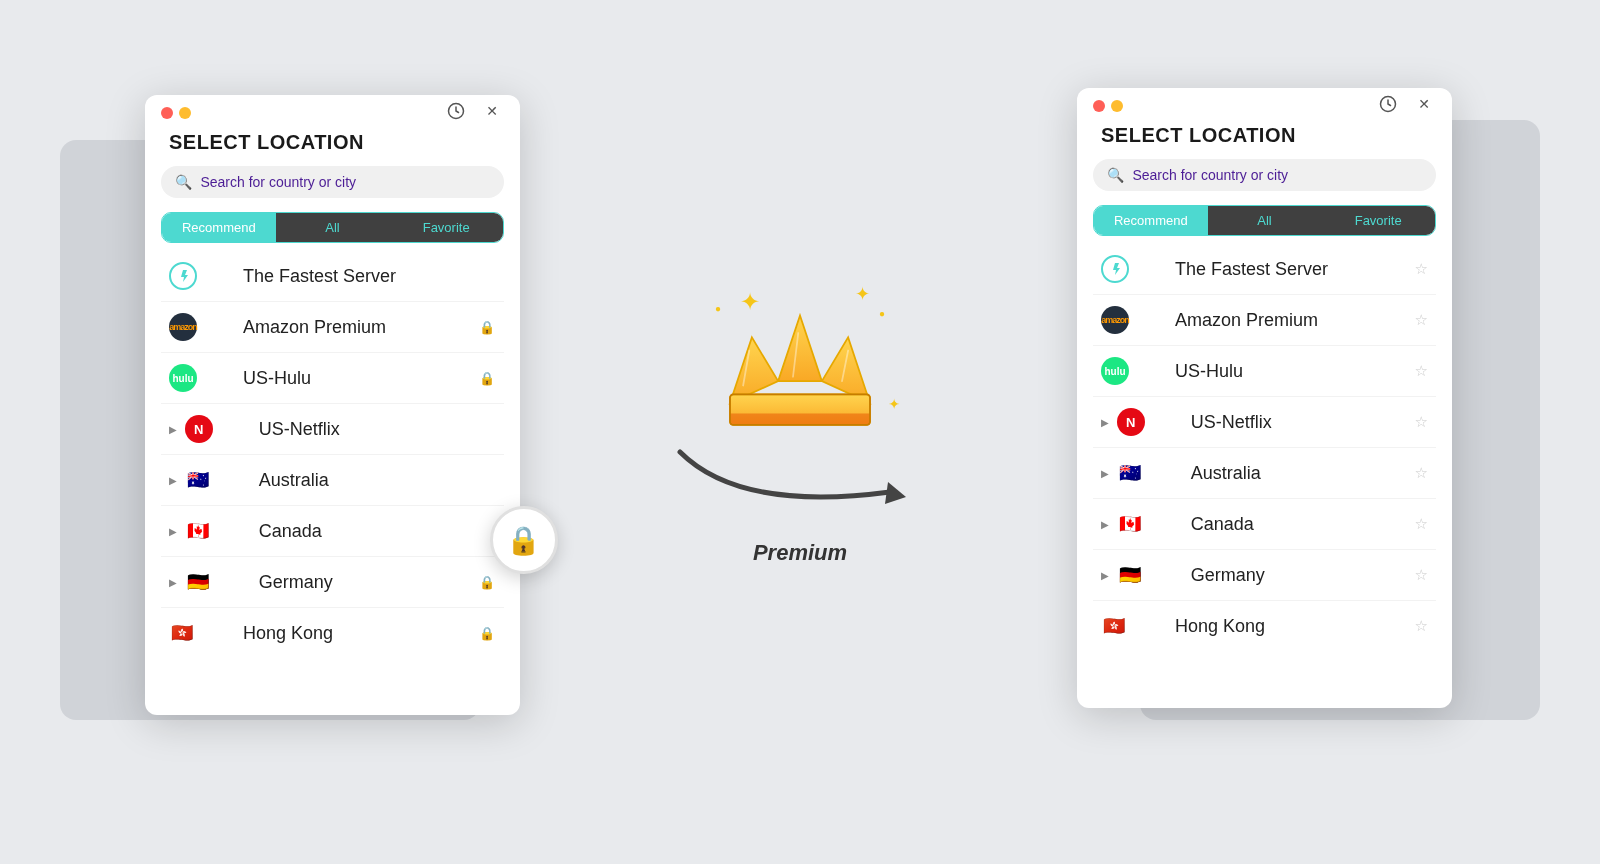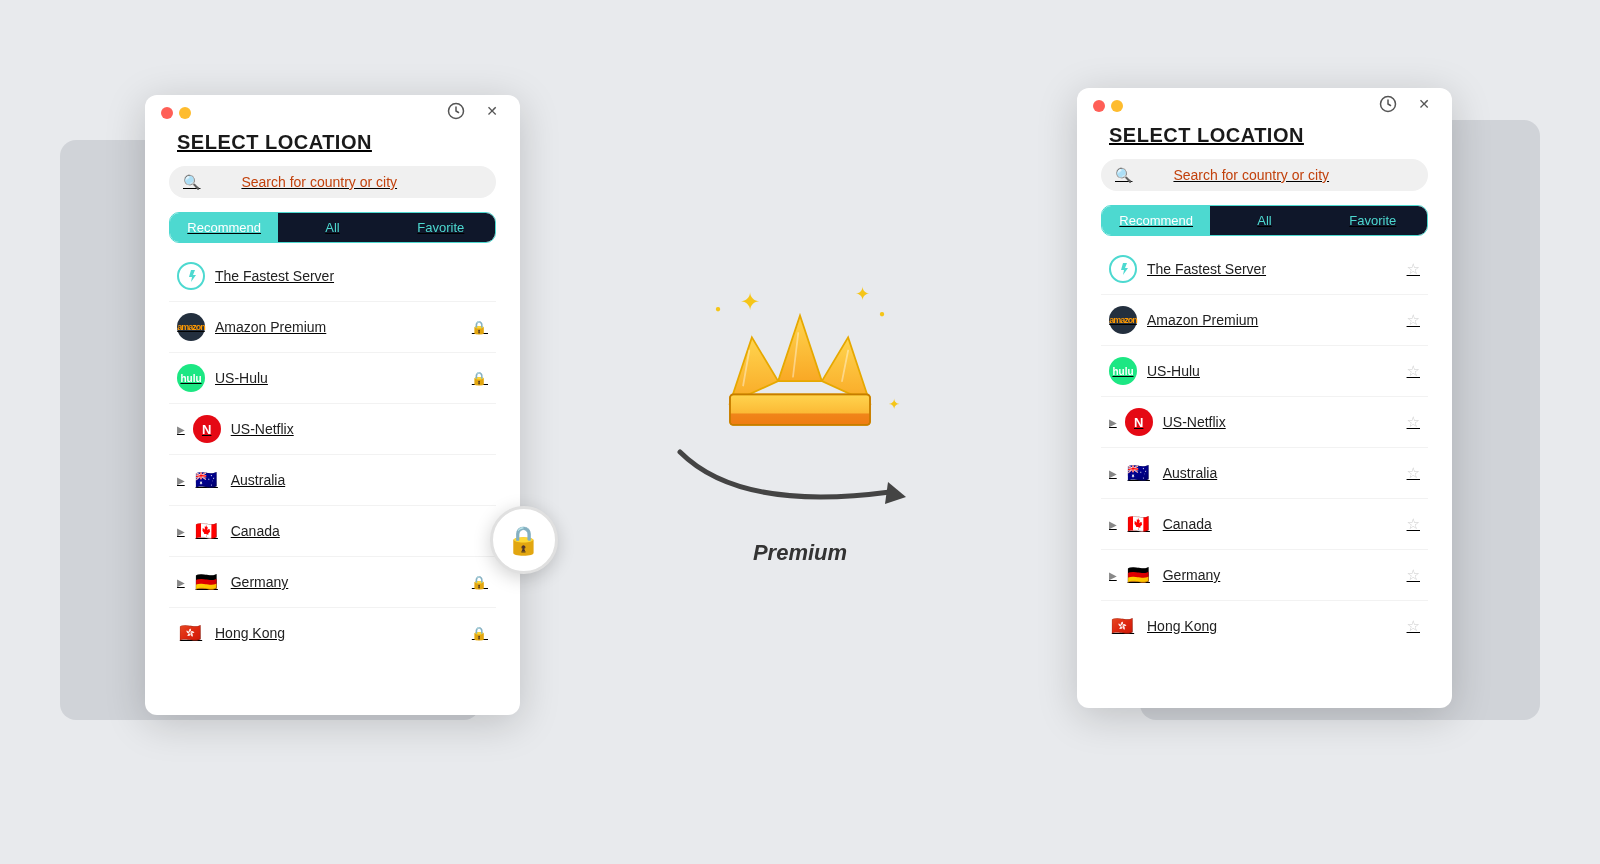--- a/index.html
+++ b/index.html
@@ -102,22 +102,21 @@
       display: flex;
       align-items: center;
       justify-content: center;
       cursor: pointer;
       color: #555;
       font-size: 14px;
     }
 
     
     .window-content {
-      padding: 0 24px 16px;
-      text-decoration: underline;
+      padding: 0 16px 16px;
     }
 
     .select-location-title {
       font-size: 20px;
       font-weight: 700;
       color: #1a1a1a;
       padding: 4px 0 12px 8px;
       letter-spacing: 0.5px;
     }
 
@@ -130,23 +129,22 @@
       margin-bottom: 14px;
       gap: 8px;
     }
 
     .search-icon-svg {
       color: #999;
       font-size: 14px;
     }
 
     .search-placeholder {
-      color: #c2410c;
+      color: #4c1d95;
       font-size: 14px;
-      margin-left: 33px;
     }
 
     
     .tabs {
       display: flex;
       border-radius: 10px;
       overflow: hidden;
       margin-bottom: 8px;
       border: 1.5px solid #4dd9d0;
     }
@@ -159,21 +157,21 @@
       cursor: pointer;
       font-weight: 500;
     }
 
     .tab-active {
       background: #4dd9d0;
       color: #fff;
     }
 
     .tab-inactive {
-      background: #0f172a;
+      background: #404040;
       color: #4dd9d0;
     }
 
     
     .server-list {
       margin-top: 4px;
     }
 
     .server-item {
       display: flex;
@@ -194,24 +192,25 @@
       border-radius: 50%;
       display: flex;
       align-items: center;
       justify-content: center;
       margin-right: 10px;
       font-size: 16px;
       flex-shrink: 0;
     }
 
     .server-name {
-      font-size: 14px;
+      font-size: 18px;
       color: #222;
       font-weight: 500;
       flex: 1;
+      margin-left: 36px;
     }
 
     .server-lock {
       color: #ccc;
       font-size: 13px;
     }
 
     .server-star {
       color: #ccc;
       font-size: 15px;

